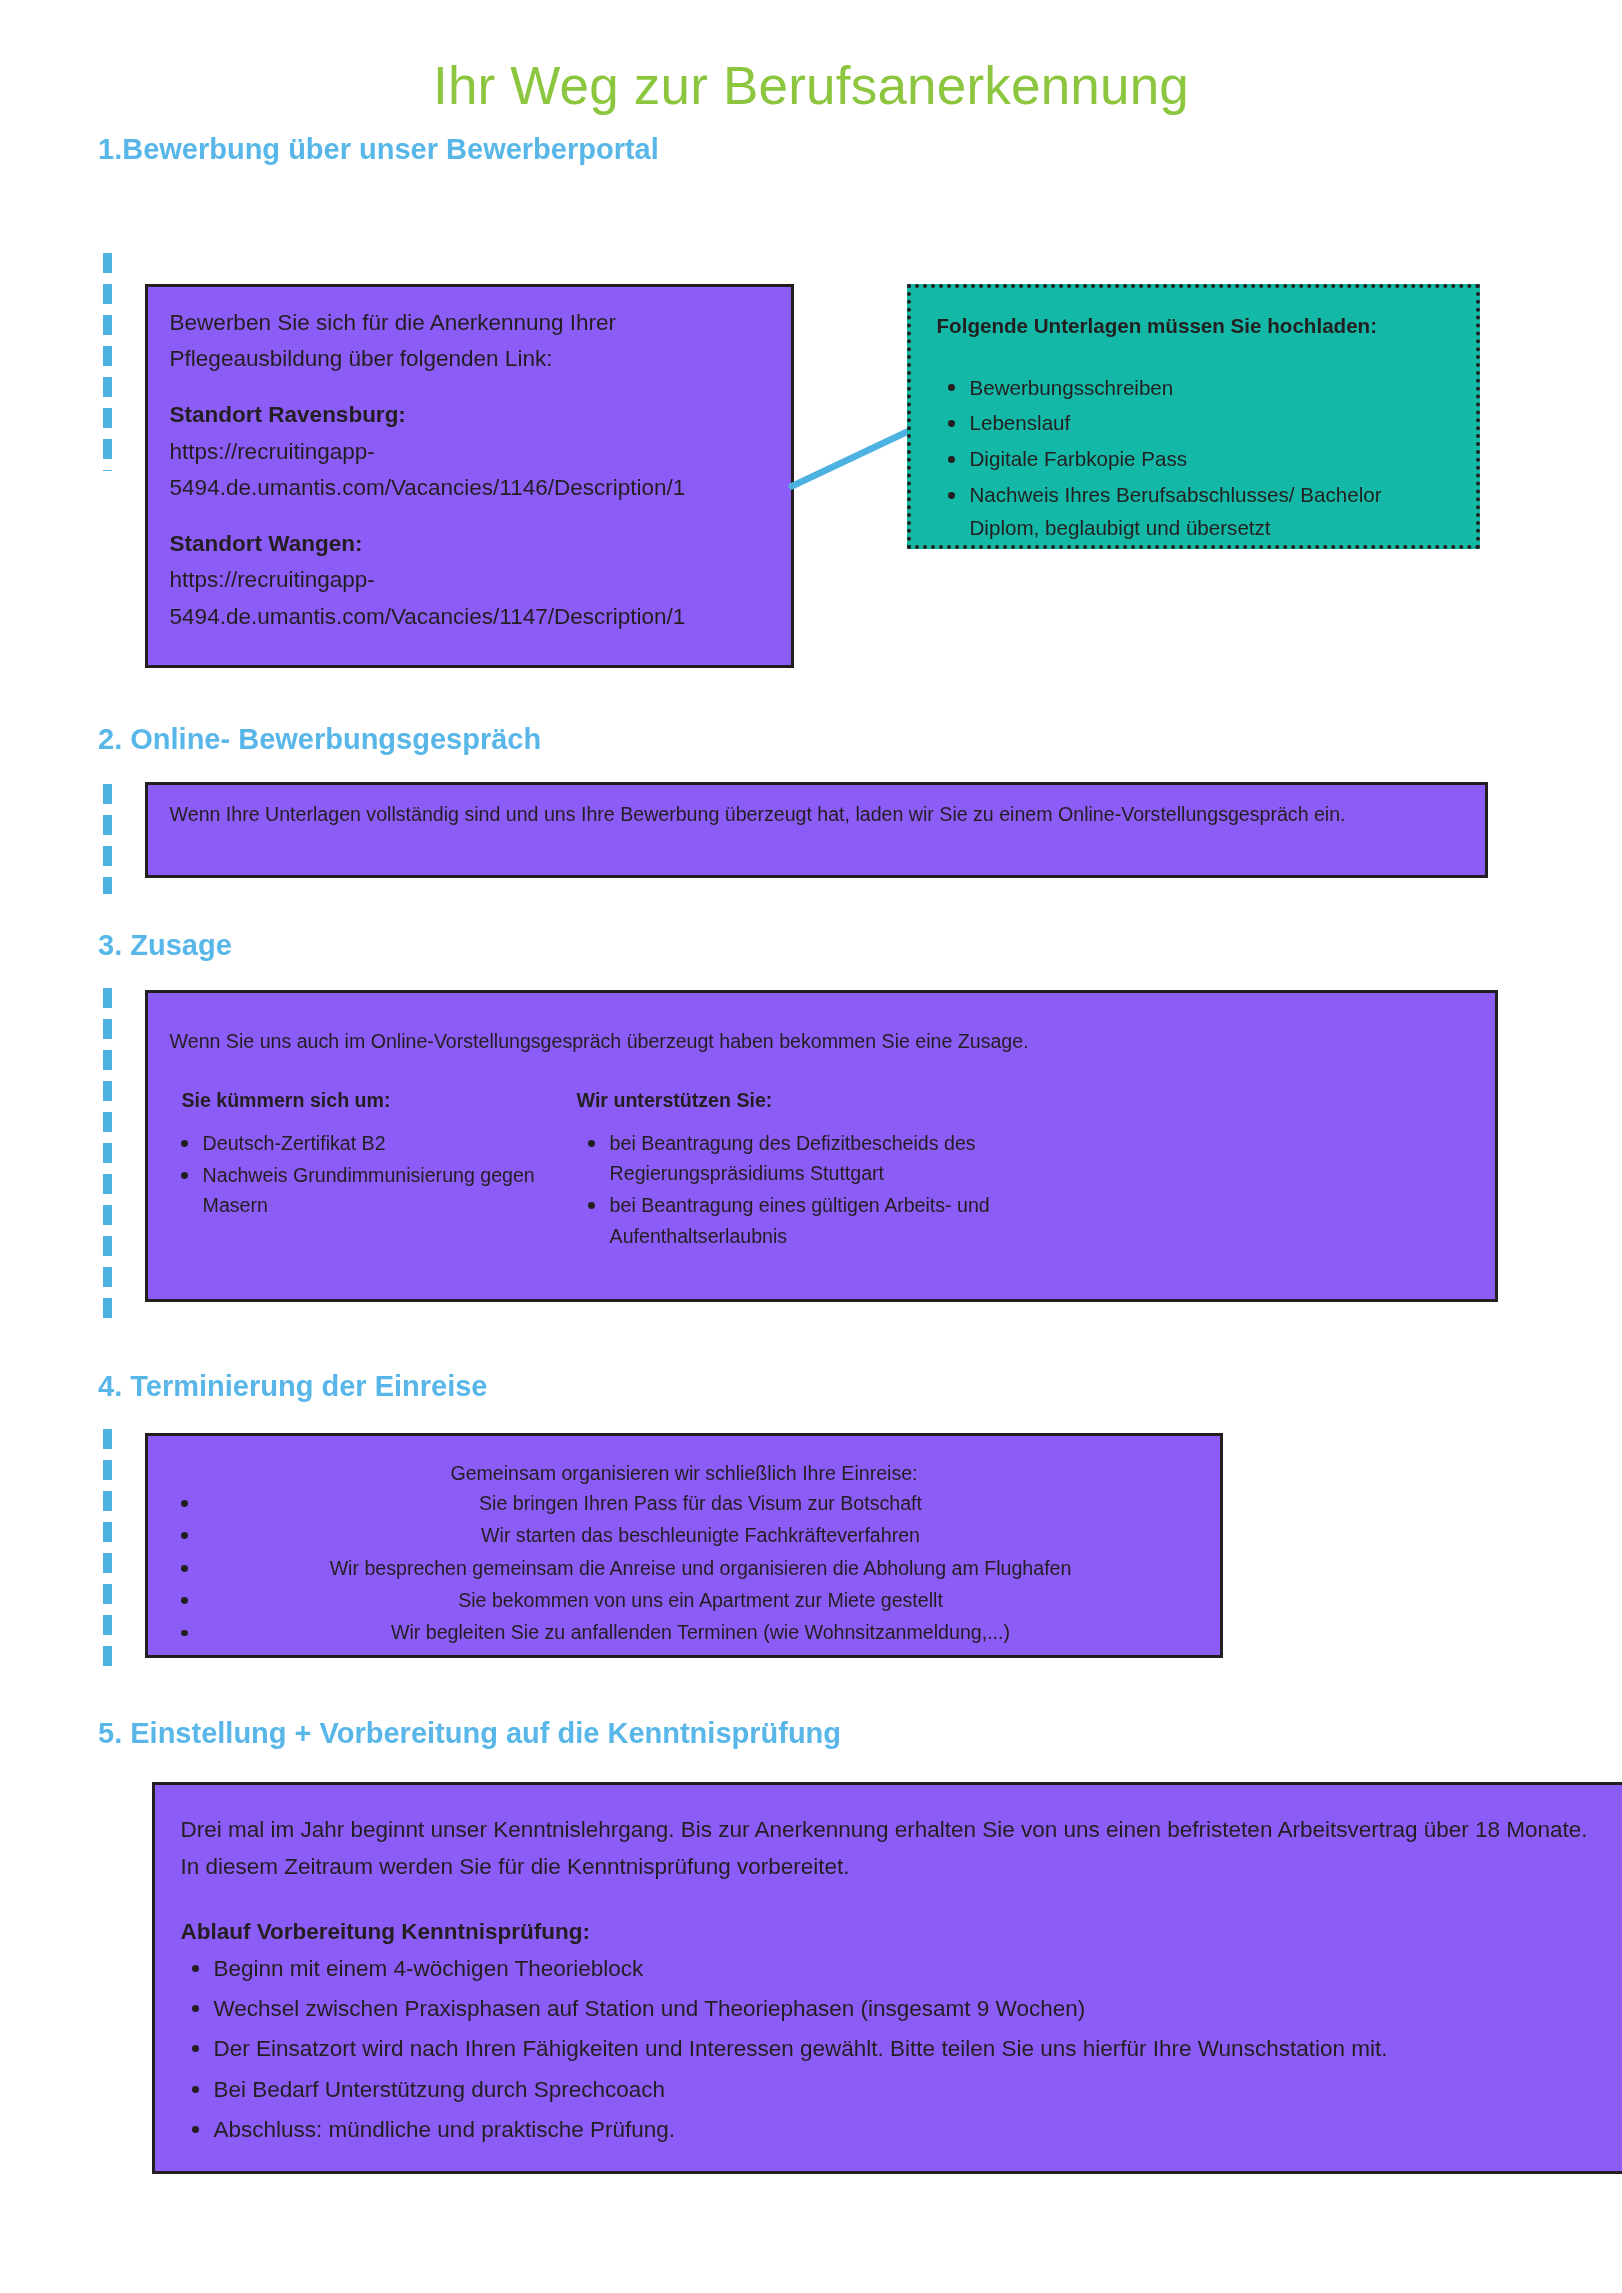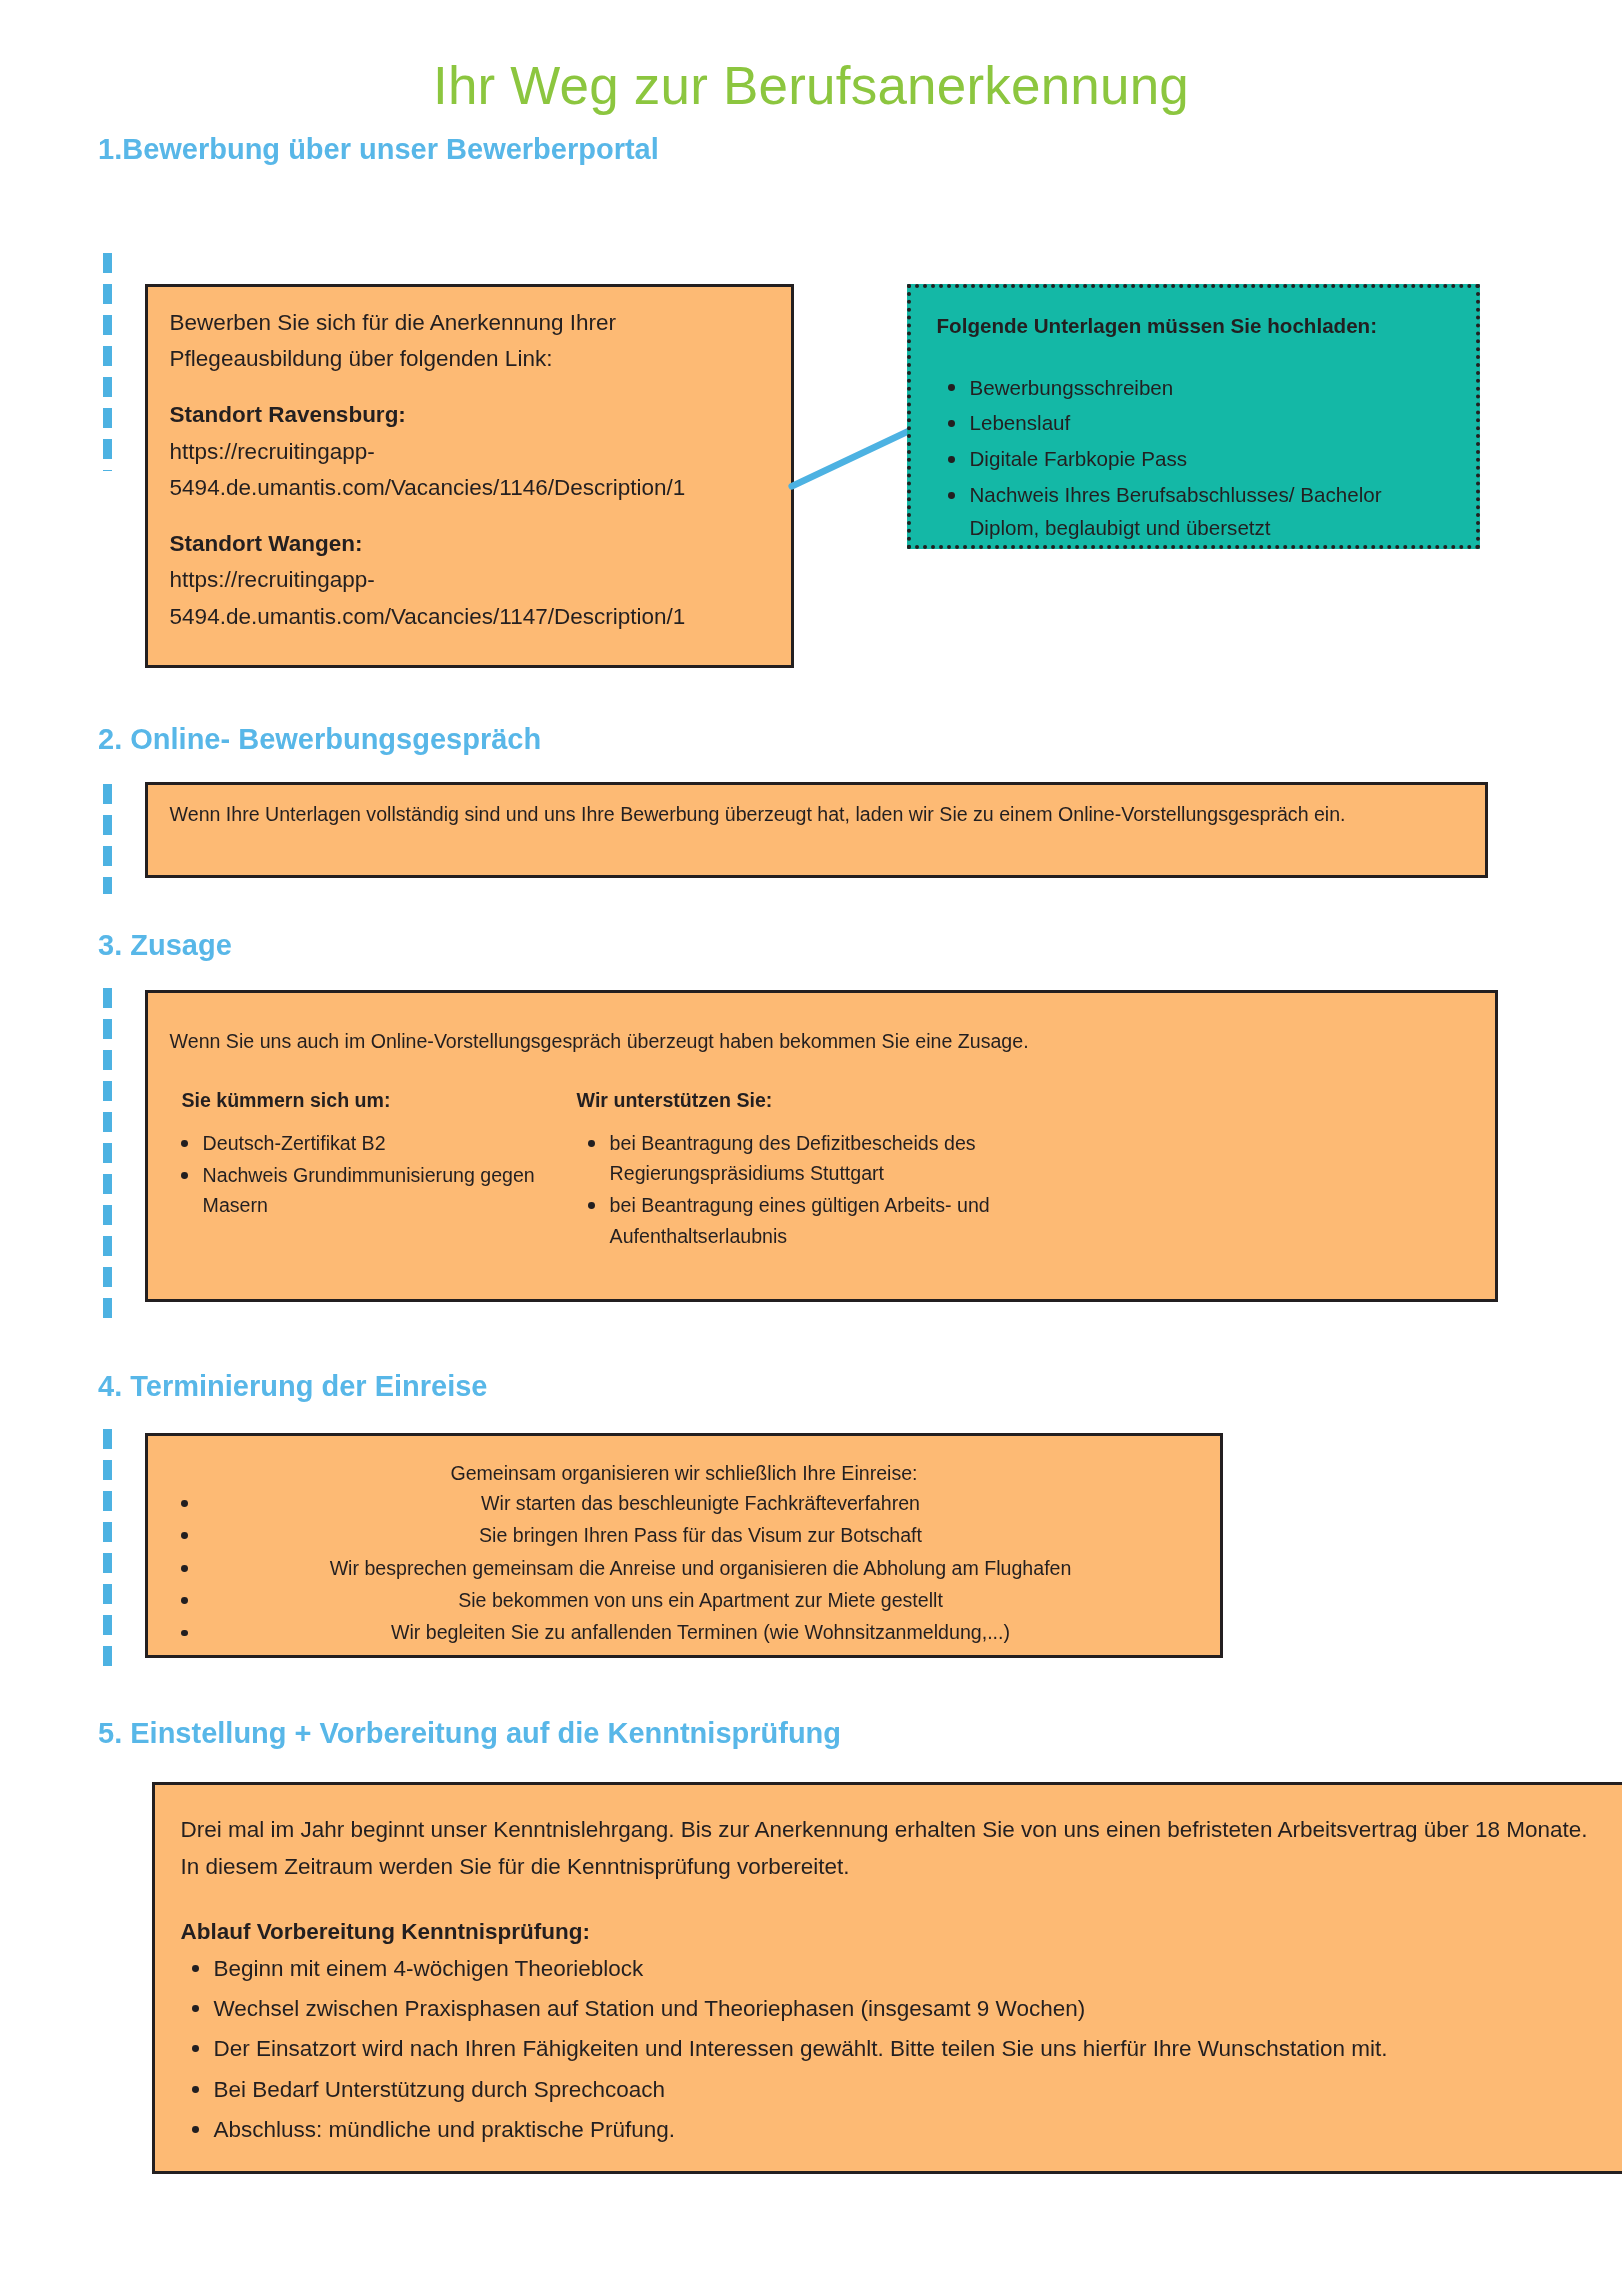--- a/index.html
+++ b/index.html
@@ -39,21 +39,21 @@
     width:8.8px;
     background-image:repeating-linear-gradient(
         to bottom,
         #4db2e2 0px, #4db2e2 19.6px,
         rgba(255,255,255,0) 19.6px, rgba(255,255,255,0) 31px);
   }
 
   
   .gbox{
     position:absolute;
-    background:#fdba74;
+    background:#8b5cf6;
     border:3.9px solid #231f20;
     box-sizing:border-box;
   }
   .dbox{
     position:absolute;
     background:#14b8a6;
     border:4.9px dotted #231f20;
     box-sizing:border-box;
   }
 
@@ -175,22 +175,22 @@
   </div>
 
   <div class="sec-head" style="top:1370px;left:98px;">4. Terminierung der Einreise</div>
 
   <div class="dash-line" style="top:1429px;left:103px;height:243px;"></div>
 
   <div class="gbox" style="top:1433px;left:145px;width:1078px;height:225px;">
     <div class="pad" style="padding:21.6px 21.6px 11.8px 21.6px;text-align:center;">
       <p class="t">Gemeinsam organisieren wir schließlich Ihre Einreise:</p>
       <ul>
+        <li>Sie bringen Ihren Pass für das Visum zur Botschaft</li>
         <li>Wir starten das beschleunigte Fachkräfteverfahren</li>
-        <li>Sie bringen Ihren Pass für das Visum zur Botschaft</li>
         <li>Wir besprechen gemeinsam die Anreise und organisieren die Abholung am Flughafen</li>
         <li>Sie bekommen von uns ein Apartment zur Miete gestellt</li>
         <li>Wir begleiten Sie zu anfallenden Terminen (wie Wohnsitzanmeldung,...)</li>
       </ul>
     </div>
   </div>
 
   <div class="sec-head" style="top:1717px;left:98px;">5. Einstellung + Vorbereitung auf die Kenntnisprüfung</div>
 
   <div class="gbox" style="top:1782px;left:152px;width:1476px;height:392px;">

